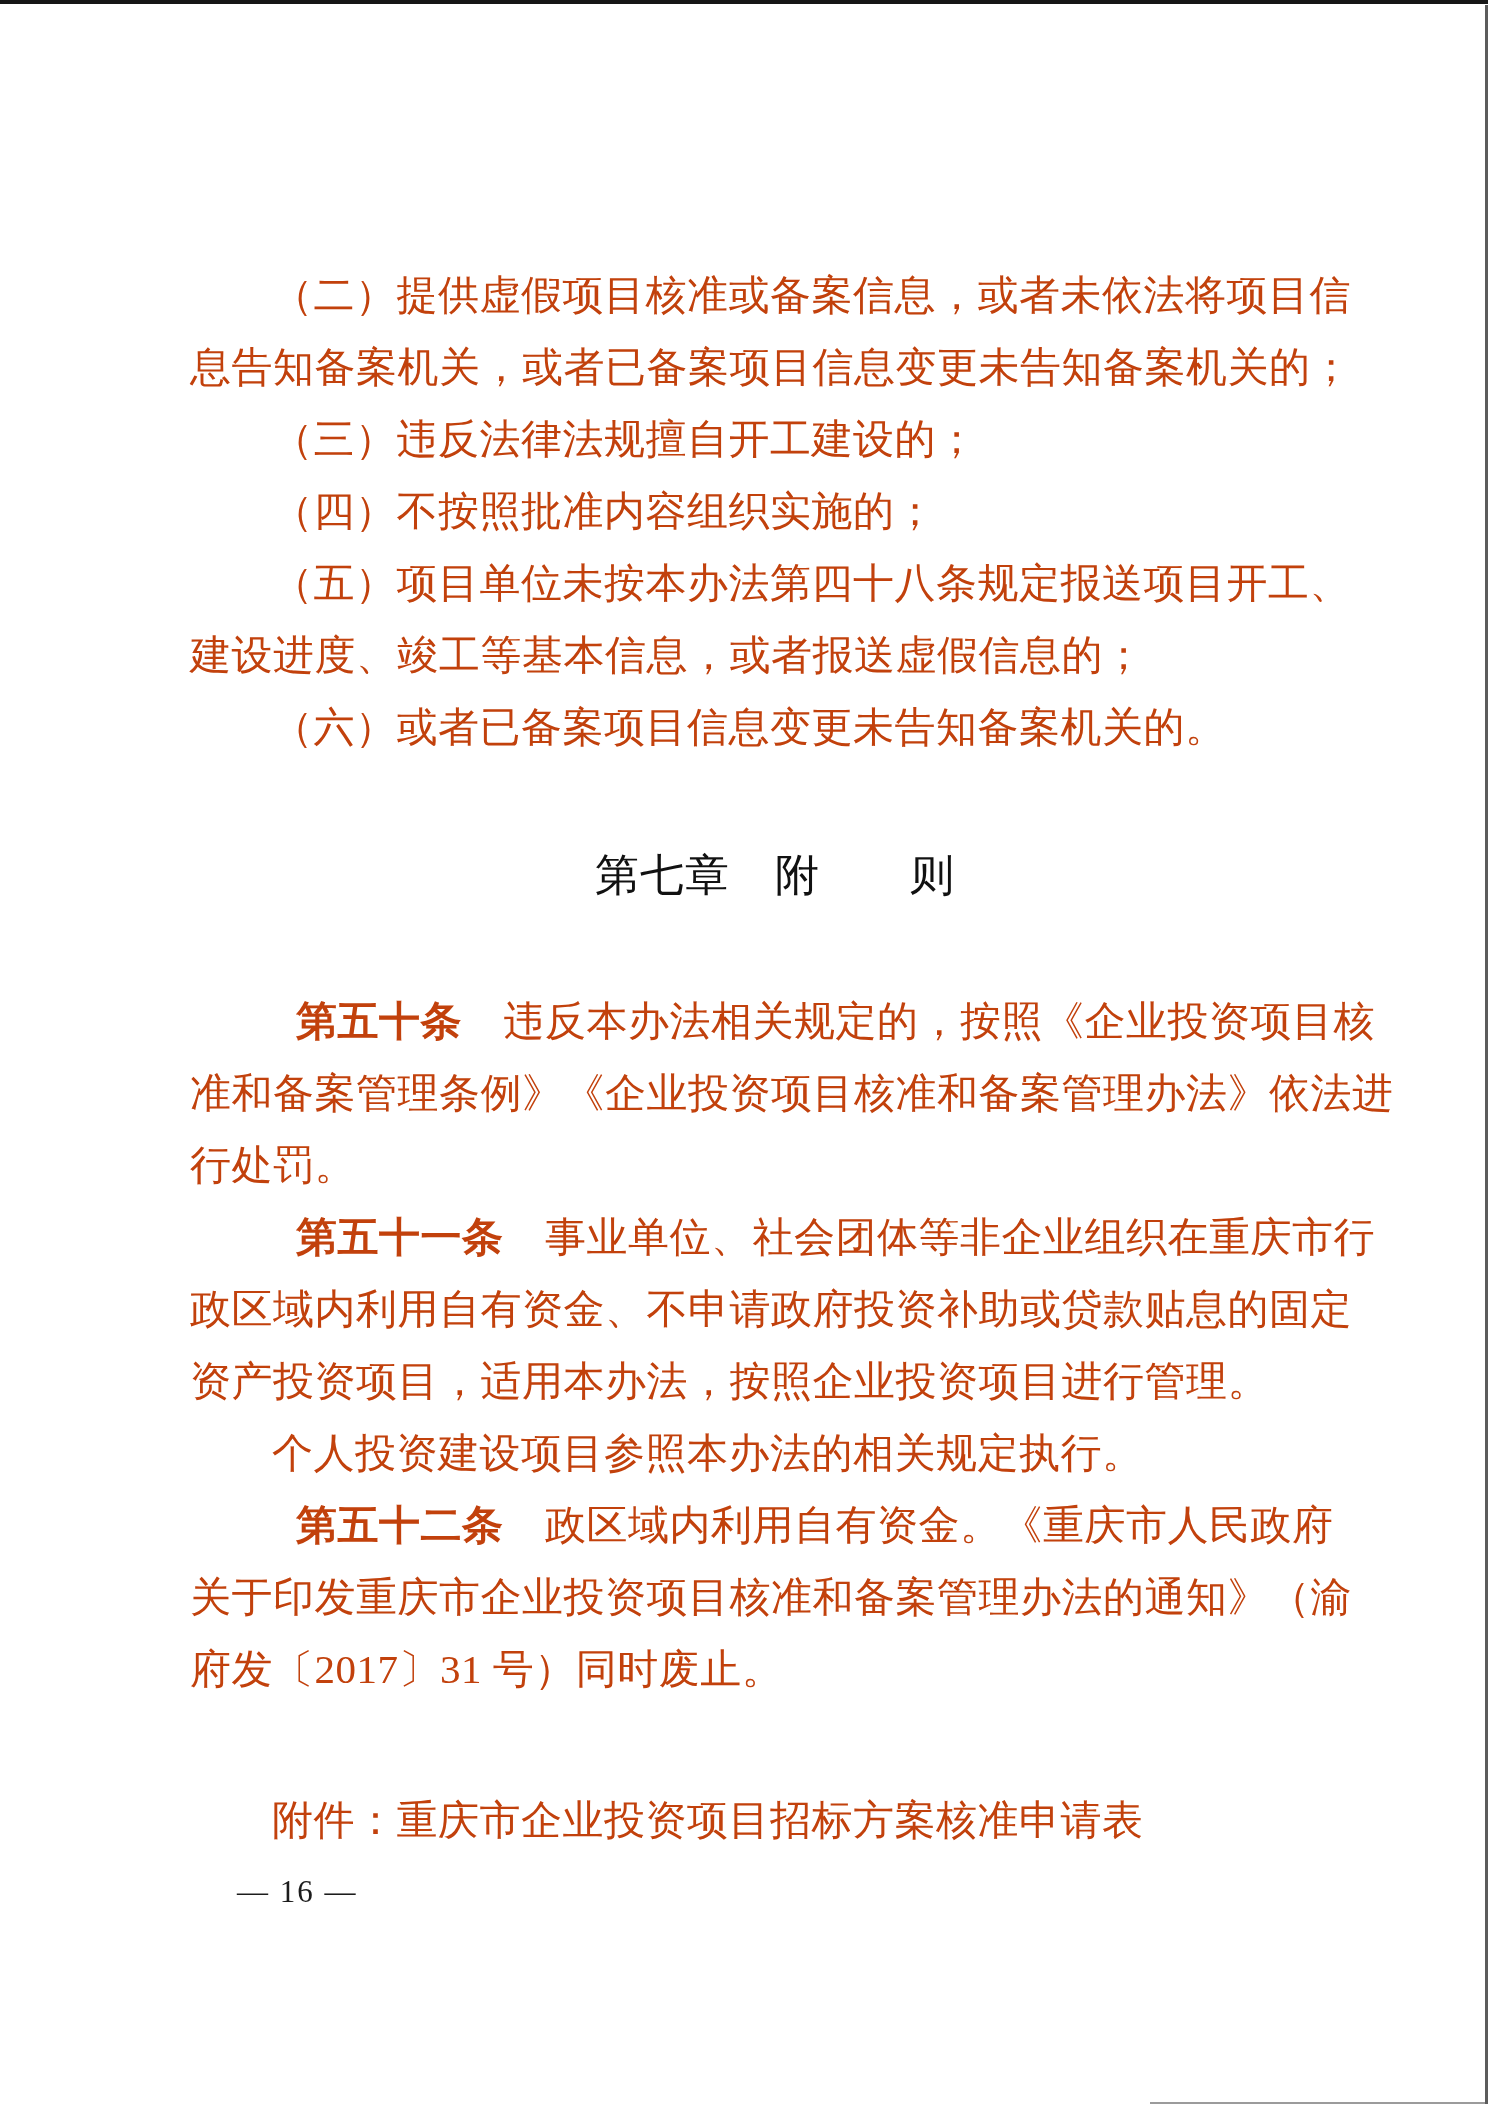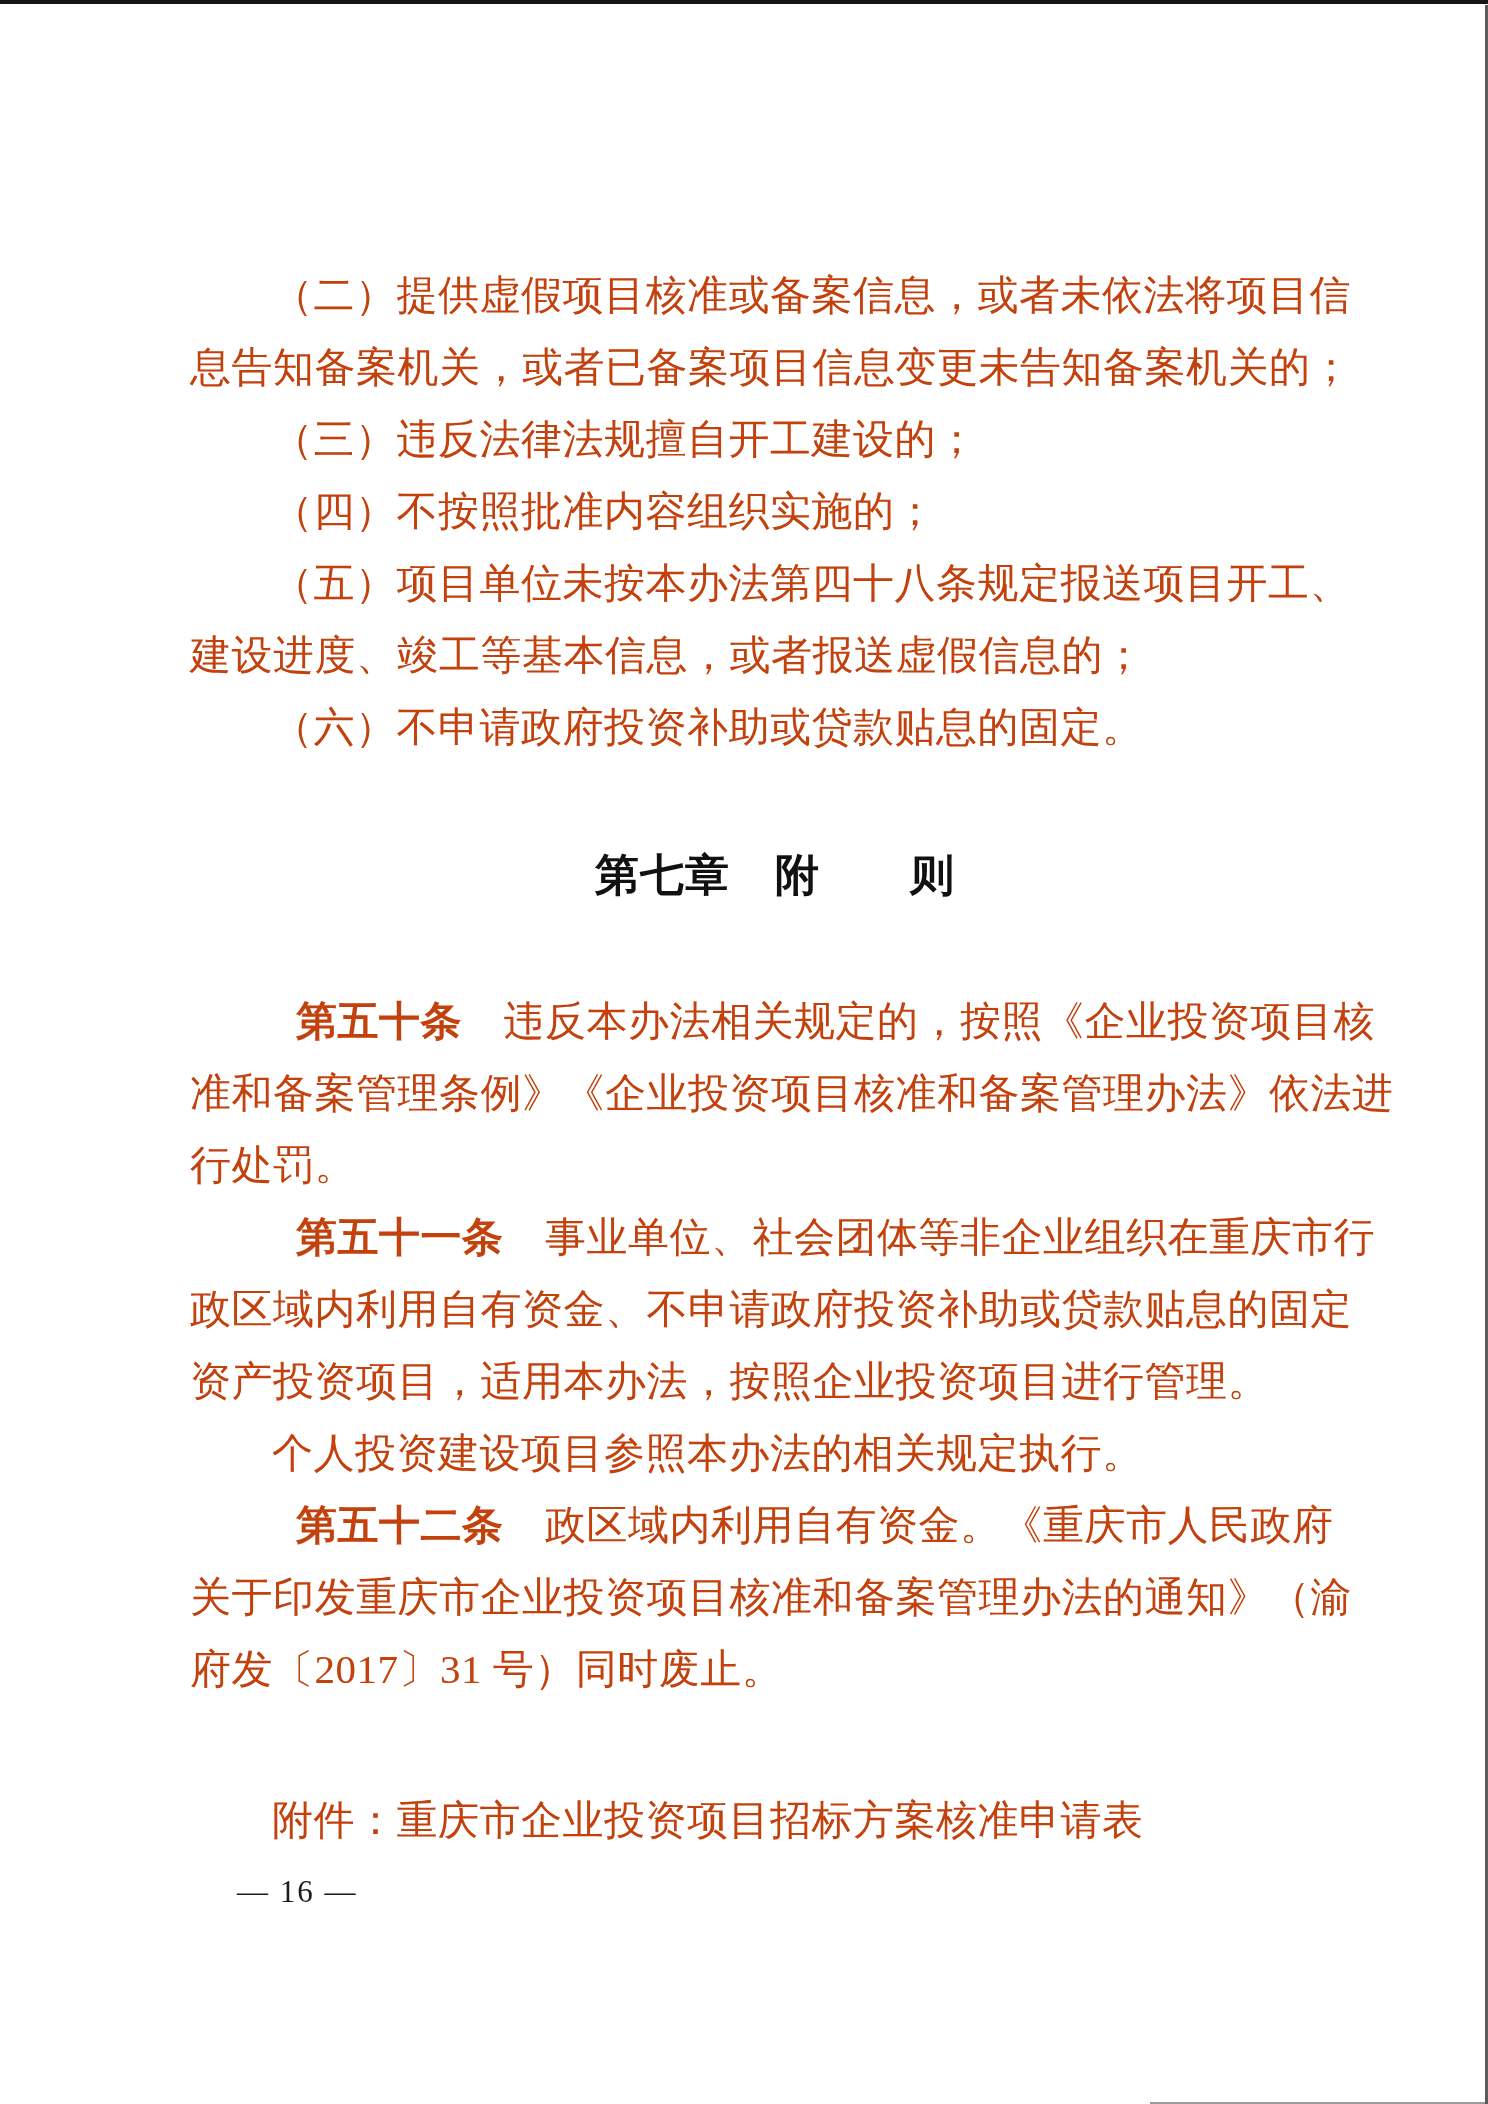--- a/index.html
+++ b/index.html
@@ -32,21 +32,21 @@
   .seg{color:#c2410c;}
   .seg-bold{
     font-family:"Liberation Sans","DejaVu Sans",sans-serif;
     font-weight:700;
     margin-left:24px;
   }
   .chapter-heading{
     margin:76px 0 74px 0;
     text-align:center;
     font-family:"Liberation Sans","DejaVu Sans",sans-serif;
-    font-weight:700;
+    font-weight:400;
     font-size:44px;
     line-height:72px;
     letter-spacing:1px;
     color:#111;
   }
   .attachment-block{margin-top:79px;}
   .page-number{
     line-height:72px;
     font-size:31px;
     padding-left:47px;
@@ -63,21 +63,21 @@
 
 <main class="content">
 
   <section>
       <div class="line indent"><span class="seg">（二）提供虚假项目核准或备案信息，或者未依法将项目信</span></div>
       <div class="line"><span class="seg">息告知备案机关，或者已备案项目信息变更未告知备案机关的；</span></div>
       <div class="line indent"><span class="seg">（三）违反法律法规擅自开工建设的；</span></div>
       <div class="line indent"><span class="seg">（四）不按照批准内容组织实施的；</span></div>
       <div class="line indent"><span class="seg">（五）项目单位未按本办法第四十八条规定报送项目开工、</span></div>
       <div class="line"><span class="seg">建设进度、竣工等基本信息，或者报送虚假信息的；</span></div>
-      <div class="line indent"><span class="seg">（六）不申请政府投资补助或贷款贴息的固定。</span></div>
+      <div class="line indent"><span class="seg">（六）或者已备案项目信息变更未告知备案机关的。</span></div>
     </section>
 
   <h2 class="chapter-heading">第七章　附　　则</h2>
 
   <section>
       <div class="line indent"><span class="seg seg-bold">第五十条</span><span class="seg">　违反本办法相关规定的，按照《企业投资项目核</span></div>
       <div class="line"><span class="seg">准和备案管理条例》《企业投资项目核准和备案管理办法》依法进</span></div>
       <div class="line"><span class="seg">行处罚。</span></div>
       <div class="line indent"><span class="seg seg-bold">第五十一条</span><span class="seg">　事业单位、社会团体等非企业组织在重庆市行</span></div>
       <div class="line"><span class="seg">政区域内利用自有资金、不申请政府投资补助或贷款贴息的固定</span></div>

